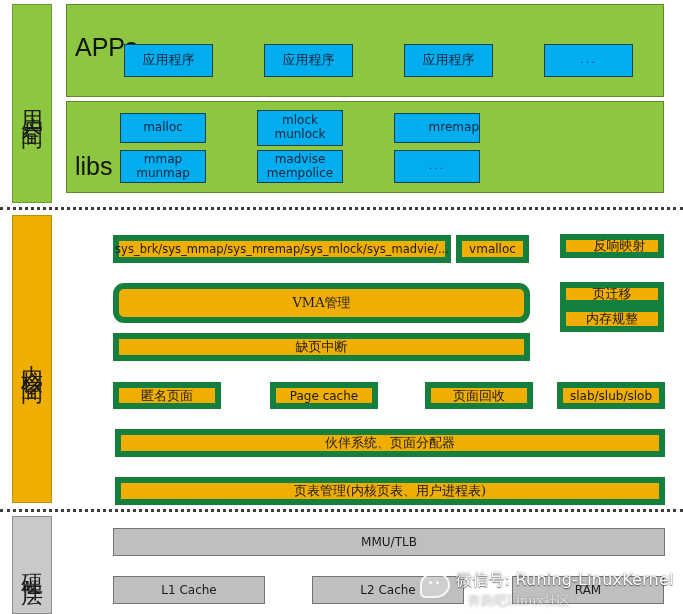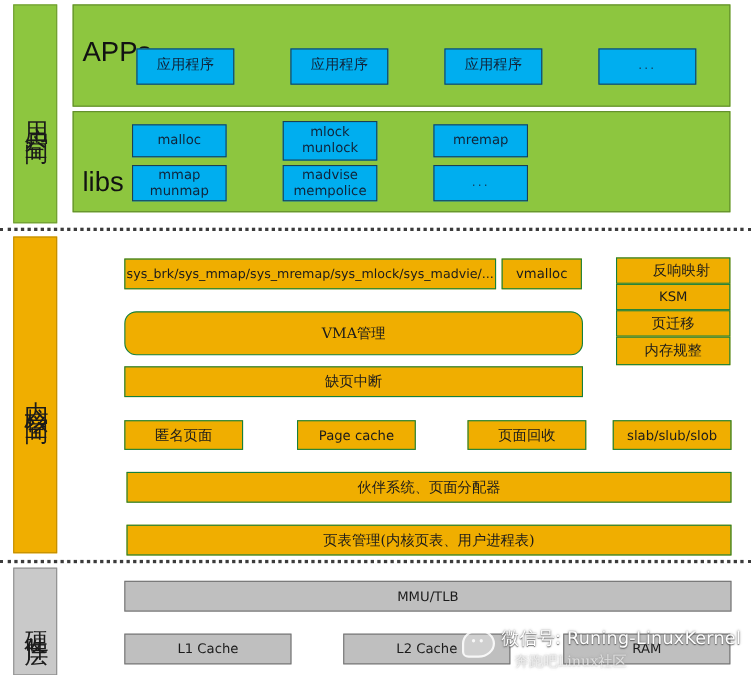--- a/index.html
+++ b/index.html
@@ -87,21 +87,21 @@
     font-family: "DejaVu Sans", "Liberation Sans", sans-serif;
   }
   .blue-box.cjk { font-family: "DejaVu Serif", "Liberation Serif", serif; font-size: 13px; }
   .blue-box .dots { letter-spacing: 2px; font-size: 11px; color: #15405e; }
 
   
   .orange-box {
     position: absolute;
     box-sizing: border-box;
     background: #F0AE00;
-    border: 1px solid #15803d;
+    border: 6px solid #15803d;
     display: flex;
     align-items: center;
     justify-content: center;
     font-size: 12px;
     color: #1b1b1b;
     text-align: center;
     font-family: "DejaVu Sans", "Liberation Sans", sans-serif;
   }
   .orange-box.cjk { font-family: "DejaVu Serif", "Liberation Serif", serif; font-size: 13px; }
 
@@ -204,21 +204,21 @@
   <div class="green-panel panel-libs">
     <div class="panel-title title-libs">libs</div>
   </div>
   <div class="blue-box" style="left:120px; top:113px; width:86px; height:30px;">
     <span>malloc</span>
   </div>
   <div class="blue-box" style="left:257px; top:110px; width:86px; height:36px;">
     <span>mlock</span>
     <span>munlock</span>
   </div>
-  <div class="blue-box" style="left:394px; top:113px; width:86px; height:30px;">
+  <div class="blue-box" style="left:394px; top:113px; width:86px; height:30px;align-items:flex-end;">
     <span>mremap</span>
   </div>
   <div class="blue-box" style="left:120px; top:150px; width:86px; height:33px;">
     <span>mmap</span>
     <span>munmap</span>
   </div>
   <div class="blue-box" style="left:257px; top:150px; width:86px; height:33px;">
     <span>madvise</span>
     <span>mempolice</span>
   </div>
@@ -228,23 +228,20 @@
 
   <div class="orange-box" style="left:113px; top:235px; width:338px; height:28px; font-size:11.5px;">
     <span>sys_brk/sys_mmap/sys_mremap/sys_mlock/sys_madvie/...</span>
   </div>
   <div class="orange-box" style="left:456px; top:235px; width:73px; height:28px;">
     <span>vmalloc</span>
   </div>
 
   <div class="orange-box cjk" style="left:560px; top:234px; width:104px; height:24px;padding-left:15px;">
     <span>反响映射</span>
-  </div>
-  <div class="orange-box" style="left:560px; top:258px; width:104px; height:24px;">
-    <span>KSM</span>
   </div>
   <div class="orange-box cjk" style="left:560px; top:282px; width:104px; height:24px;">
     <span>页迁移</span>
   </div>
   <div class="orange-box cjk" style="left:560px; top:306px; width:104px; height:26px;">
     <span>内存规整</span>
   </div>
 
   <div class="orange-box cjk" style="left:113px; top:283px; width:417px; height:40px;border-radius:11px;">
     <span>VMA管理</span>

